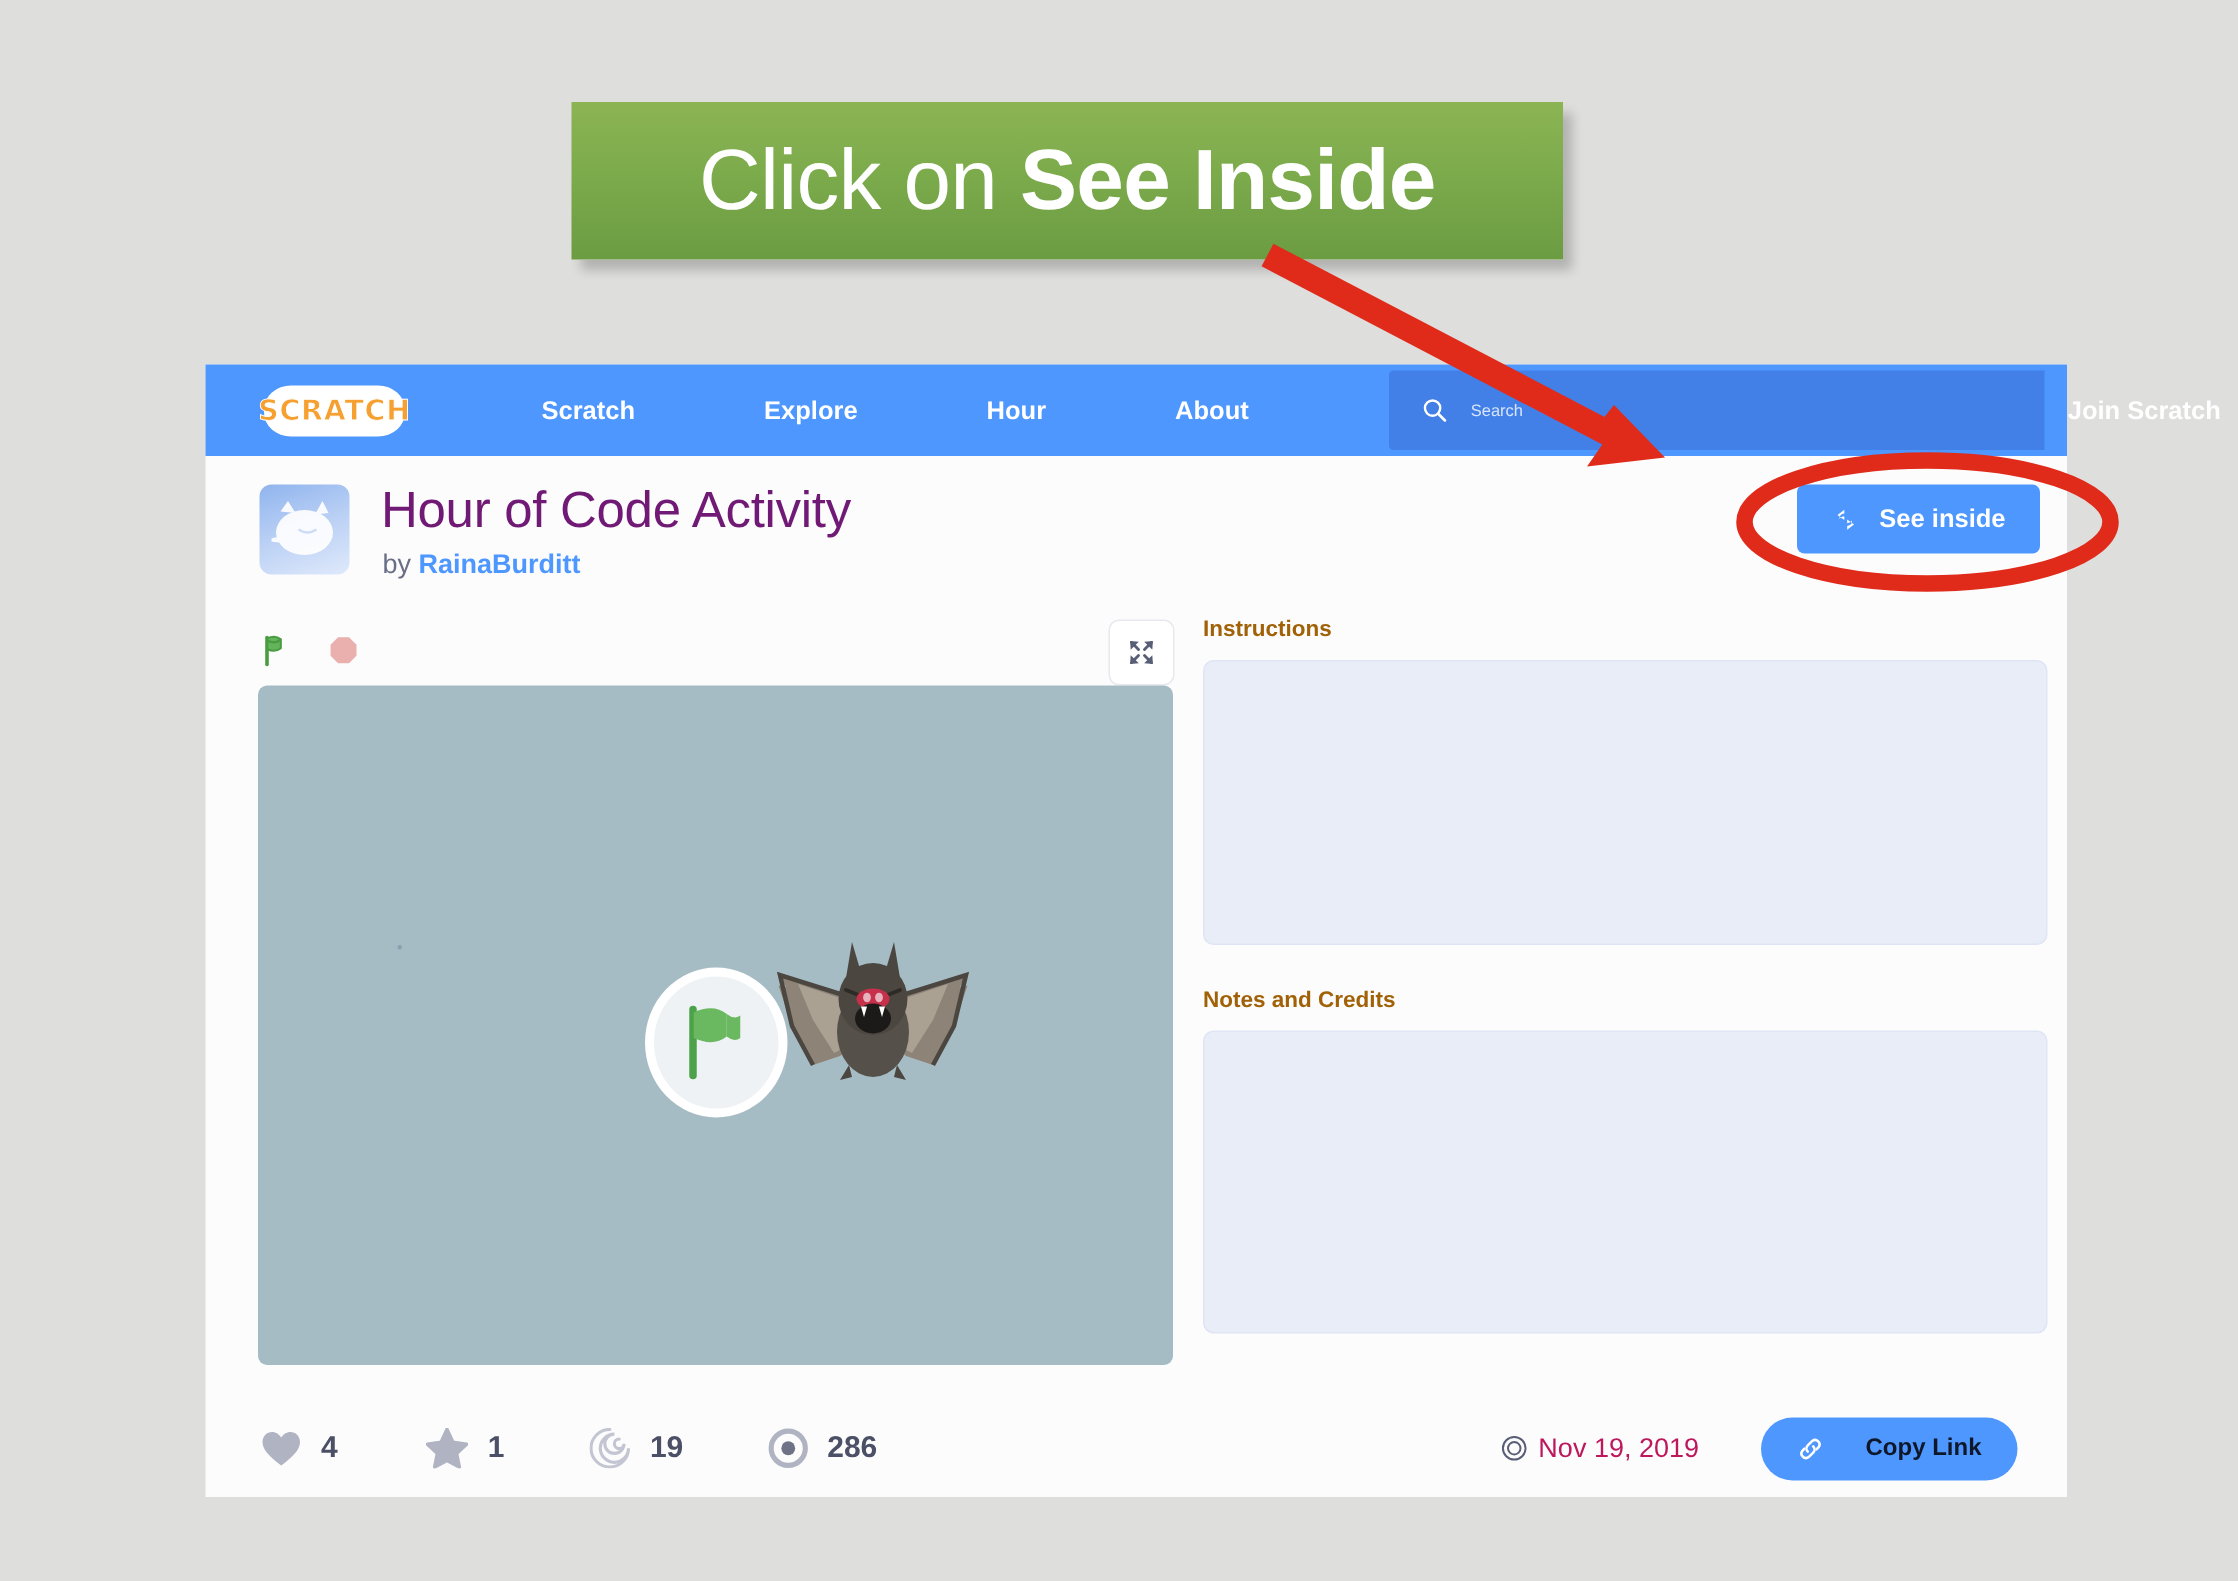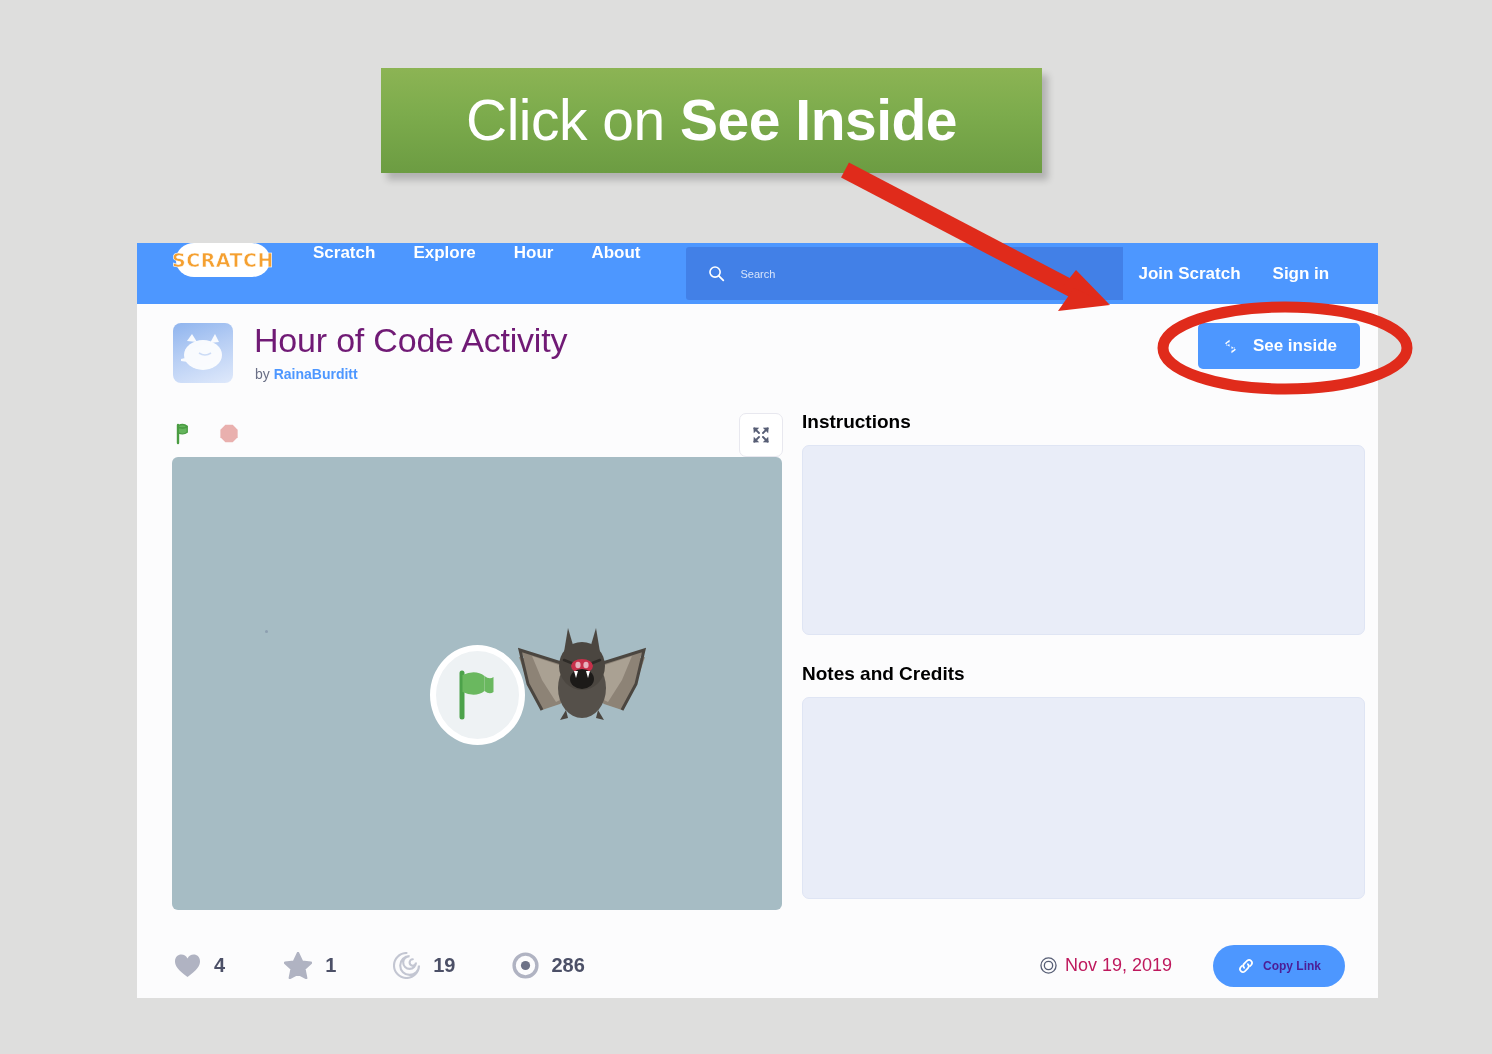--- a/index.html
+++ b/index.html
@@ -63,21 +63,22 @@
   
   #site-nav {
     position: relative;
     height: 61px;
     background: #4d97ff;
     display: flex;
     align-items: stretch;
   }
   #nav-left {
     display: flex;
-    align-items: flex-start;
+    align-items: center;
+    gap: 48px;
   }
   #scratch-logo {
     margin-left: 39px;
     width: 94px;
     height: 34px;
     position: relative;
   }
   .logo-blob {
     position: absolute;
     inset: 0;
@@ -158,21 +159,21 @@
     top: 78px;
     font-size: 34px;
     font-weight: 400;
     color: #701a75;
     letter-spacing: -0.2px;
   }
   #project-byline {
     position: absolute;
     left: 118px;
     top: 123px;
-    font-size: 14px;
+    font-size: 18px;
     color: #6a6f86;
   }
   #project-byline .author {
     color: #4d97ff;
     font-weight: 700;
     text-decoration: none;
   }
   #see-inside-button {
     position: absolute;
     right: 18px;
@@ -261,23 +262,23 @@
   }
 
   
   #info-col {
     position: absolute;
     left: 665px;
     top: 168px;
     width: 563px;
   }
   .panel-label {
-    font-size: 19px;
-    font-weight: 700;
-    color: #000000;
+    font-size: 15px;
+    font-weight: 700;
+    color: #a16207;
     margin: 0 0 12px 0;
   }
   .panel-box {
     background: #e9edf8;
     border: 1px solid #dfe5f4;
     border-radius: 7px;
     height: 190px;
     box-sizing: border-box;
   }
   #notes-label { margin-top: 28px; }
@@ -314,31 +315,31 @@
   #shared-date {
     display: flex;
     align-items: center;
     color: #be185d;
     font-size: 18px;
     gap: 8px;
   }
   #copy-link-button {
     margin-left: 41px;
     background: #4d97ff;
-    color: #4c1d95;
+    color: #0f172a;
     border: none;
     border-radius: 22px;
     height: 42px;
     padding: 0 24px;
-    font-size: 12px;
+    font-size: 16px;
     font-weight: 700;
     font-family: "Liberation Sans", sans-serif;
     display: flex;
     align-items: center;
-    gap: 8px;
+    gap: 28px;
     cursor: pointer;
   }
 </style>
 </head>
 <body>
 
 <div id="page-card">
 
   <div id="site-nav">
     <div id="nav-left">

